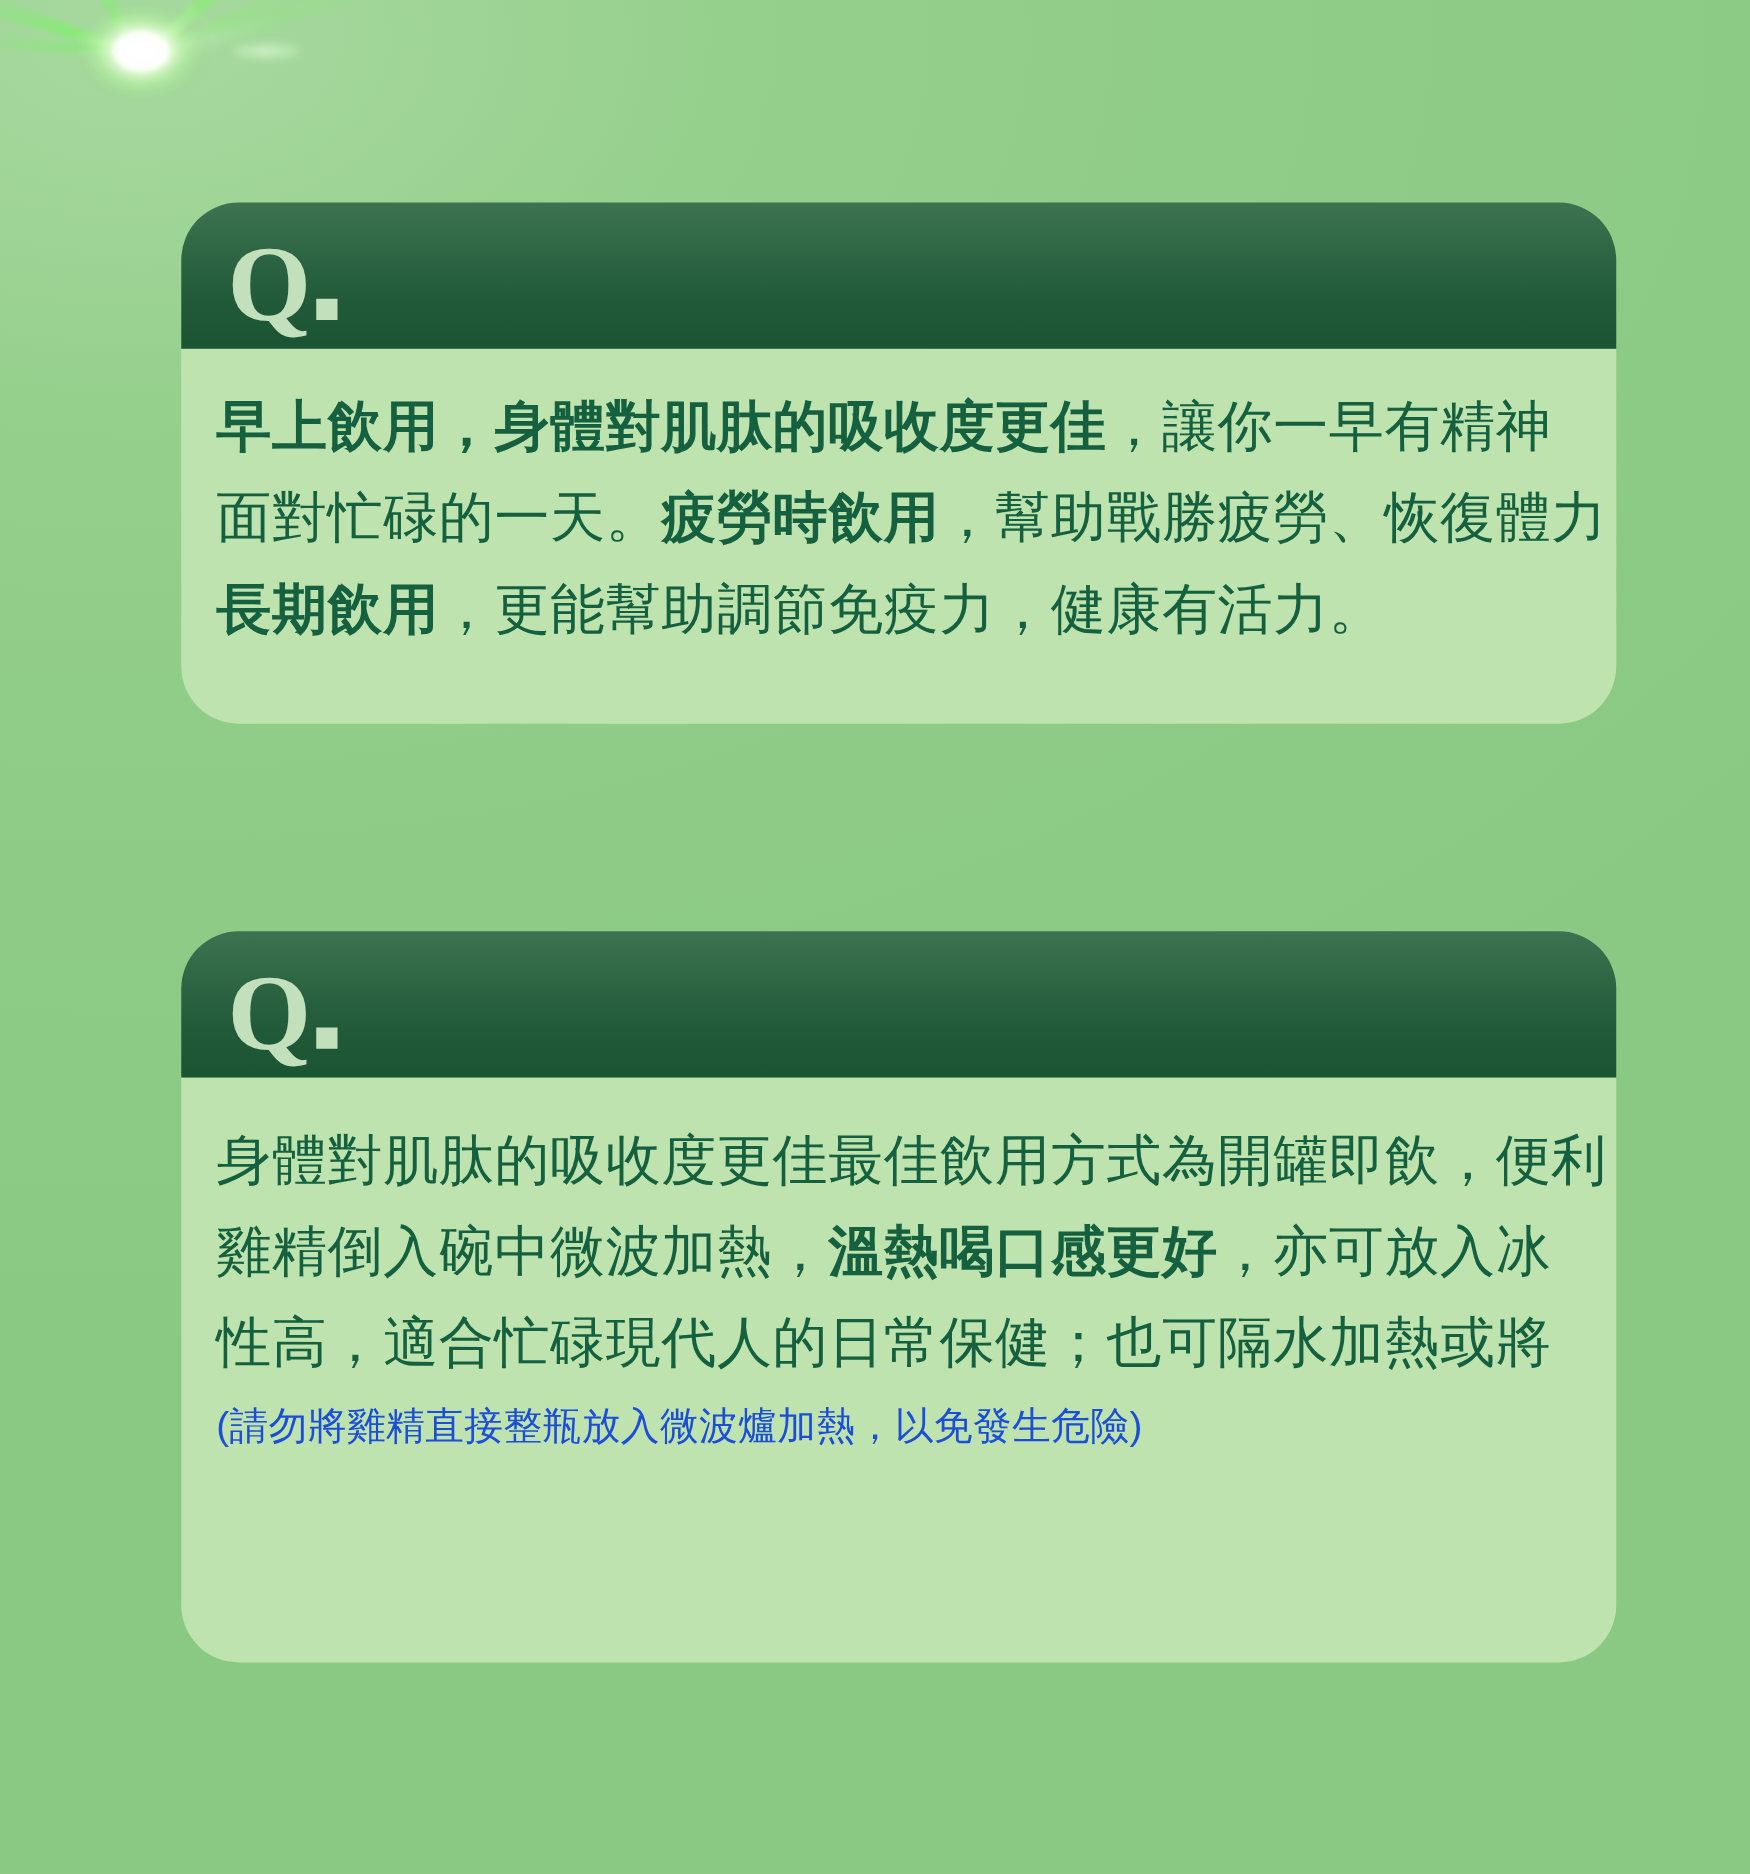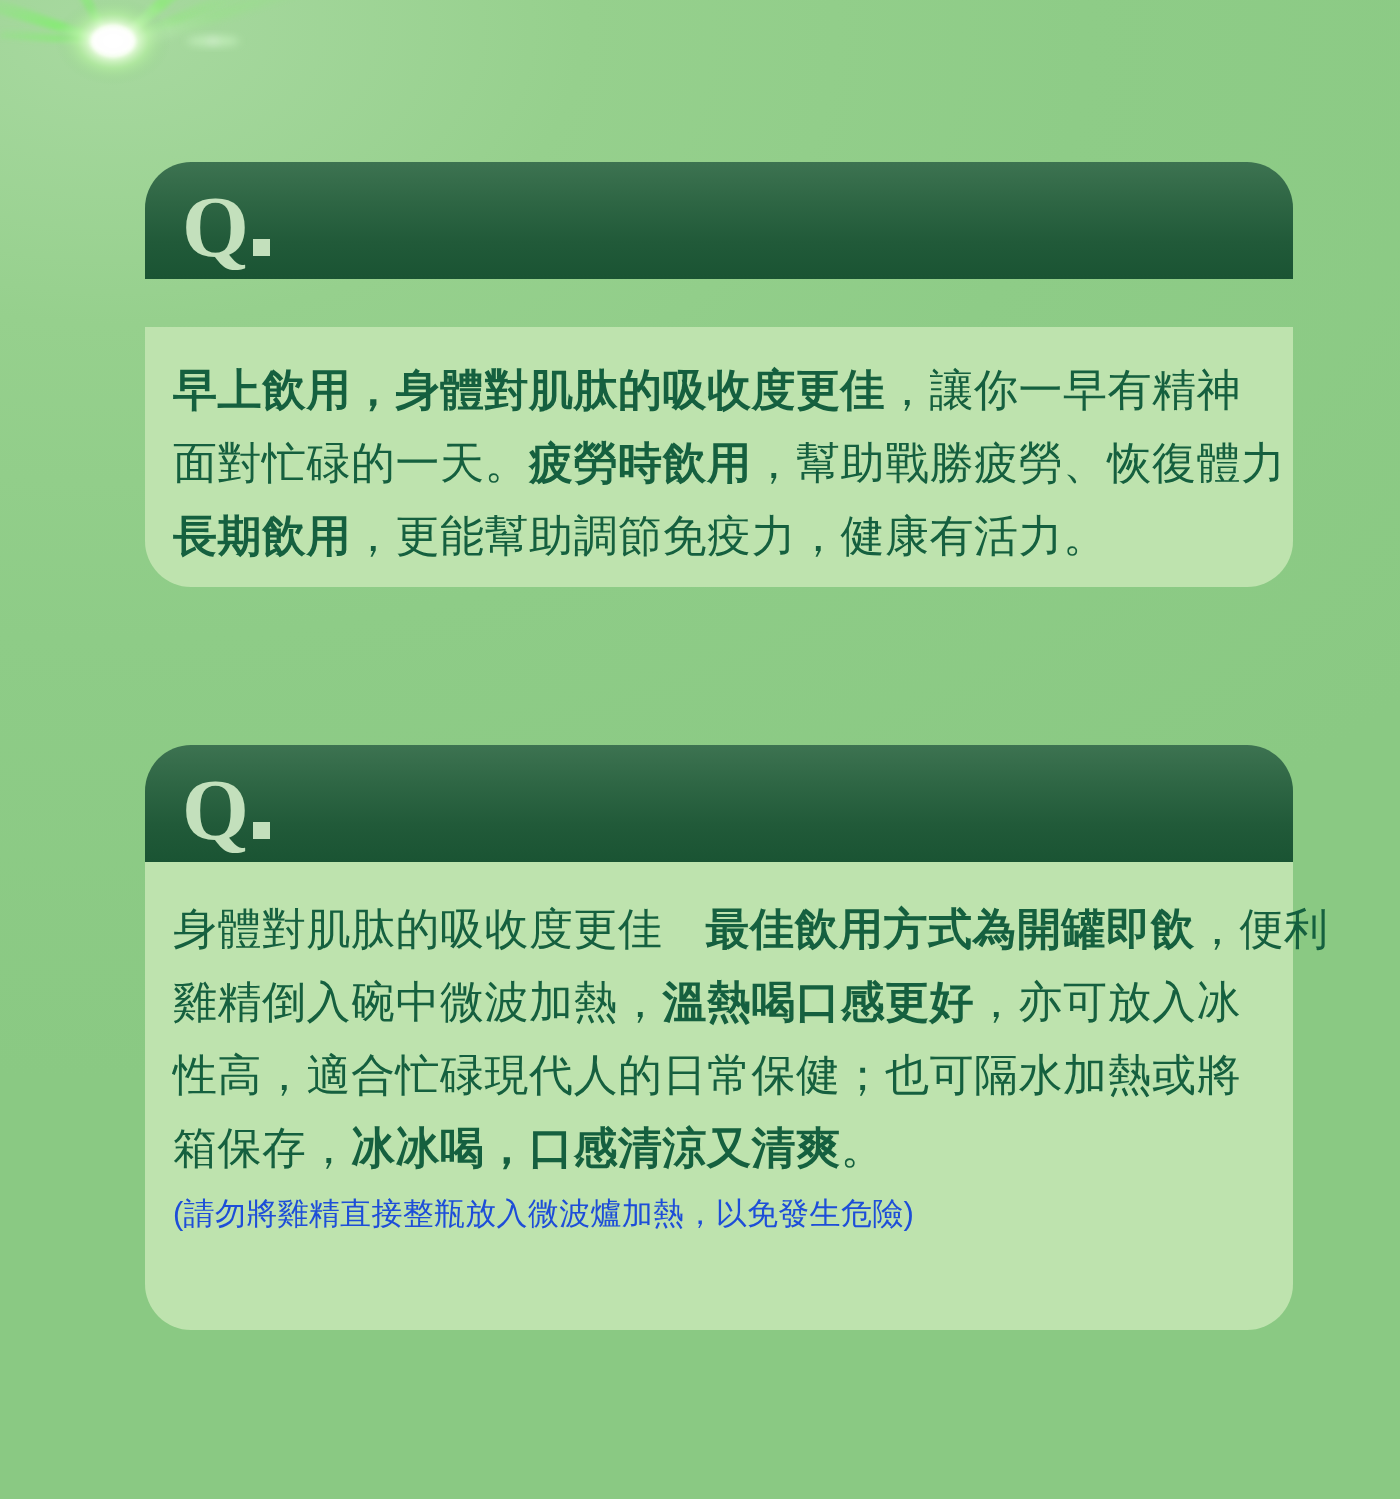--- a/index.html
+++ b/index.html
@@ -97,21 +97,21 @@
     font-size:31px;
     line-height:52px;
     color:#1d4ed8;
     letter-spacing:0.3px;
     white-space:nowrap;
     margin-top:4px;
   }
 
   
   #card-1 { top:162px; }
-  #card-1 .qa-body { height:260px;margin-top:48px; }
+  #card-1 .qa-body { height:300px; }
 
   #card-2 { top:745px; }
   #card-2 .qa-body { height:468px; padding-top:30px; }
 </style>
 </head>
 <body>
 
 <div id="bg-base"></div>
 
 <svg id="flare" viewBox="0 0 620 230" xmlns="http://www.w3.org/2000/svg">
@@ -180,19 +180,18 @@
 </div>
 
 <div class="card" id="card-2">
   <div class="qa-header">
     <div class="q-mark">
       <span>Q</span>
       <span class="dot"></span>
     </div>
   </div>
   <div class="qa-body">
-    <div class="qa-line"><span class="reg">身體對肌肽的吸收度更佳</span><span class="" style="font-weight: 700; margin-left: 43px;">最佳飲用方式為開罐即飲</span><span class="reg">，便利</span></div>
+    <div class="qa-line"><span class="reg">身體對肌肽的吸收度更佳</span><span class="" style="font-weight: 400;">最佳飲用方式為開罐即飲</span><span class="reg">，便利</span></div>
     <div class="qa-line"><span class="reg">雞精倒入碗中微波加熱，</span><span class="" style="font-weight: 700;">溫熱喝口感更好</span><span class="reg">，亦可放入冰</span></div>
     <div class="qa-line"><span class="reg">性高，適合忙碌現代人的日常保健；也可隔水加熱或將</span></div>
-    <div class="qa-line"><span class="reg">箱保存，</span><span class="" style="font-weight: 700;">冰冰喝，口感清涼又清爽</span><span class="reg">。</span></div>
     <div class="qa-note">(請勿將雞精直接整瓶放入微波爐加熱，以免發生危險)</div>
   </div>
 </div>
 
 </body></html>

